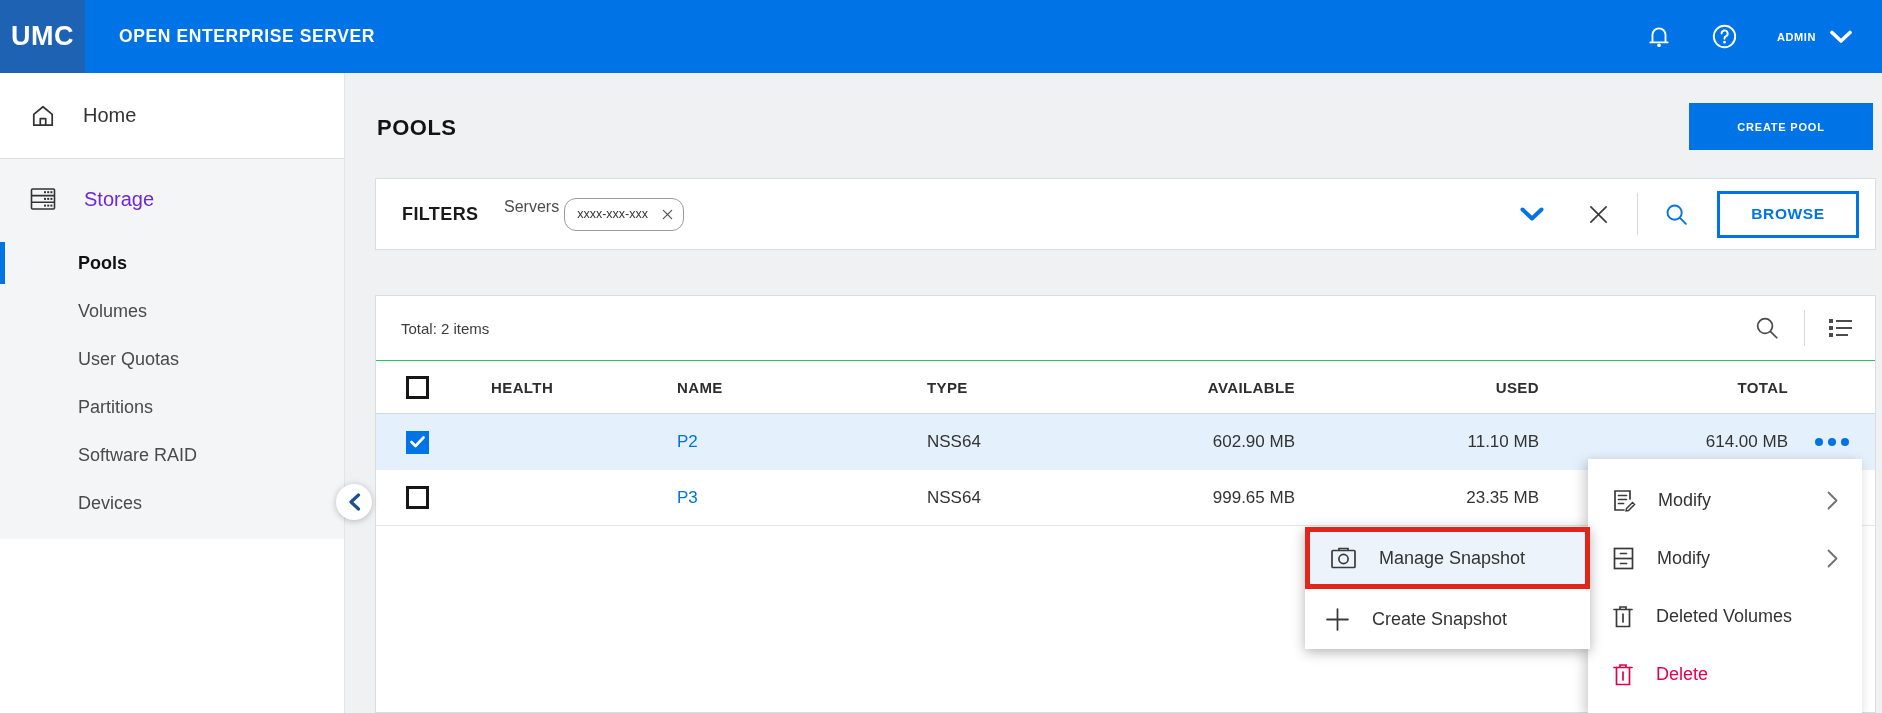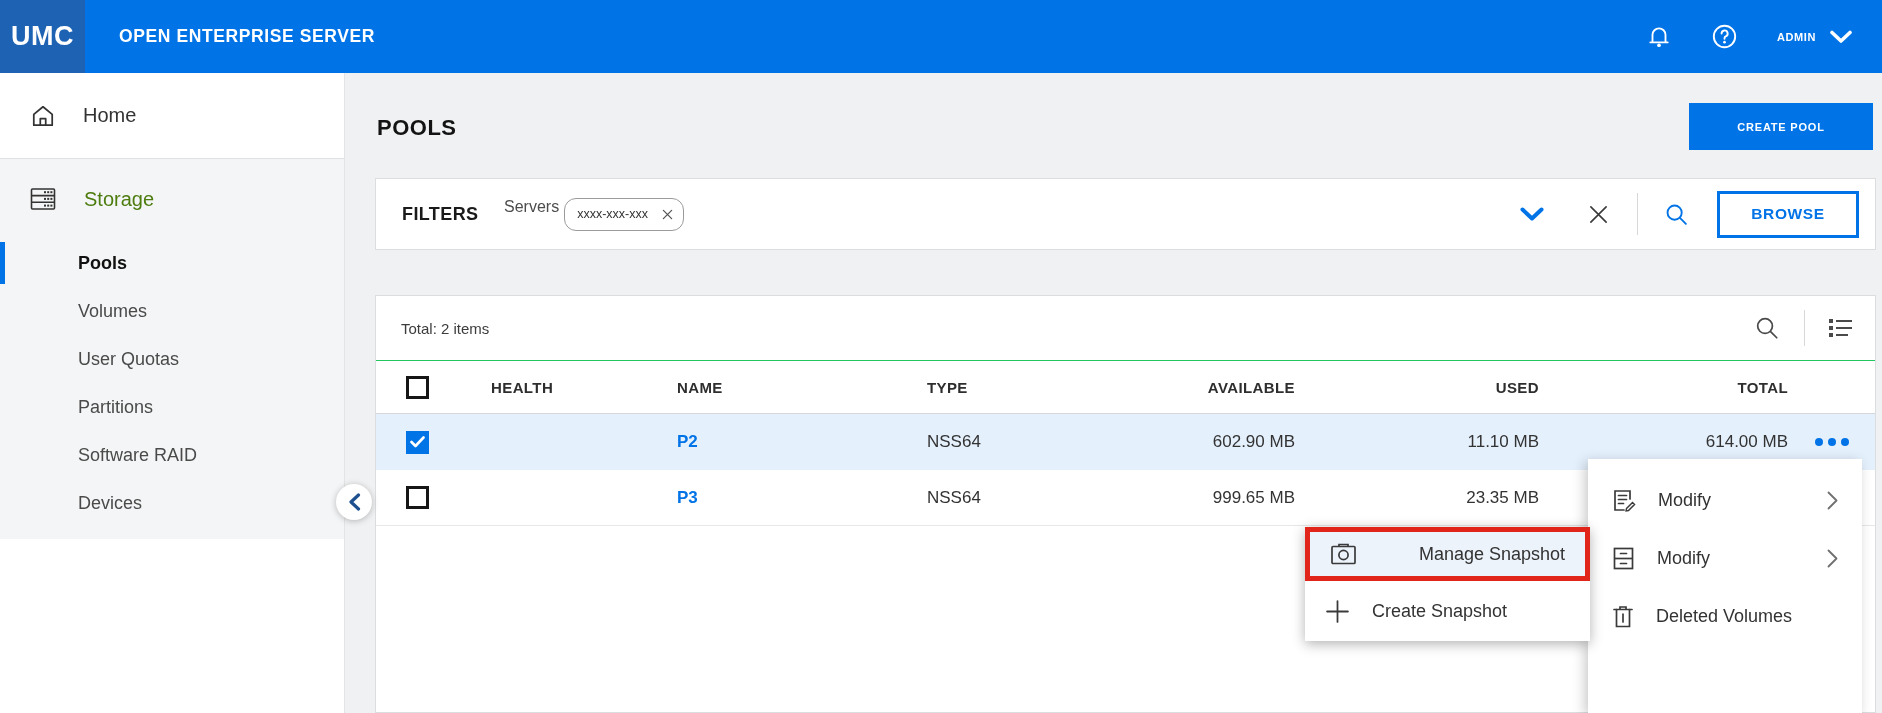--- a/index.html
+++ b/index.html
@@ -12,21 +12,21 @@
   .logo-box { width:85px; height:73px; background:#1e62b4; color:#fff; font-size:27px; font-weight:bold; display:flex; align-items:center; justify-content:center; letter-spacing:.5px; }
   .product-title { color:#fff; font-size:17.5px; font-weight:bold; letter-spacing:.6px; margin-left:34px; }
   .topbar-right { margin-left:auto; display:flex; align-items:center; gap:38px; padding-right:30px; }
   .tb-icon { width:28px; height:28px; color:#fff; display:flex; align-items:center; justify-content:center; cursor:pointer; }
   .admin { display:flex; align-items:center; gap:14px; color:#fff; font-weight:bold; font-size:11px; letter-spacing:.6px; cursor:pointer; }
 
   
   .sidebar { position:absolute; left:0; top:73px; width:345px; height:688px; background:#fff; z-index:6; border-right:1px solid #e3e4e5; }
   .side-home { height:86px; display:flex; align-items:center; gap:27px; padding-left:30px; border-bottom:1px solid #e0e1e2; font-size:20px; color:#333; cursor:pointer; background:#fff; }
   .side-storage-section { background:#f4f5f6; padding-bottom:12px; }
-  .side-storage { height:80px; display:flex; align-items:center; gap:27px; padding-left:29px; font-size:20px; color:#4d7c0f; cursor:pointer; }
+  .side-storage { height:80px; display:flex; align-items:center; gap:27px; padding-left:29px; font-size:20px; color:#6d28d9; cursor:pointer; }
   .side-sub { position:relative; height:48px; display:flex; align-items:center; padding-left:78px; font-size:18px; color:#4a4a4a; cursor:pointer; }
   .side-sub.active { font-weight:bold; color:#111; }
   .side-sub.active::before { content:""; position:absolute; left:0; top:3px; bottom:3px; width:5px; background:#0073e7; }
   .collapse-handle { position:absolute; left:336px; top:484px; width:36px; height:36px; background:#fff; border-radius:50%; box-shadow:0 1px 6px rgba(0,0,0,.25); display:flex; align-items:center; justify-content:center; z-index:7; cursor:pointer; }
 
   
   .main { position:absolute; left:346px; top:73px; width:1536px; height:640px; background:#f0f1f2; }
   .page-title { position:absolute; left:31px; top:42px; font-size:22px; font-weight:800; letter-spacing:.5px; color:#131313; }
   .create-pool-btn { position:absolute; left:1343px; top:30px; width:184px; height:47px; background:#0073e7; color:#fff; border:none; font-family:inherit; font-size:11px; font-weight:bold; letter-spacing:.8px; cursor:pointer; }
 
@@ -56,29 +56,29 @@
   .trow { display:grid; grid-template-columns:90px 186px 250px 280px 113px 244px 249px 1fr; align-items:center; }
   .thead { height:54px; border-top:1px solid #22c55e; border-bottom:1px solid #d6d7d9; font-size:15px; font-weight:bold; color:#2e2e2e; letter-spacing:.4px; }
   .tbody-row { height:56px; font-size:17px; color:#333; border-bottom:1px solid #e6e7e8; }
   .tbody-row.selected { background:#e4f0fc; border-bottom:none; }
   .c-check { padding-left:30px; }
   .c-left { padding-left:25px; }
   .c-right { text-align:right; }
   .checkbox { width:23px; height:23px; border:3px solid #161616; background:#fff; display:flex; align-items:center; justify-content:center; cursor:pointer; }
   .checkbox.checked { border:none; background:#0073e7; color:#fff; }
   .health-dot { width:15px; height:15px; border-radius:50%; background:#22a24a; margin-left:36px; }
-  .pool-link { color:#0073e7; cursor:pointer; text-decoration:none; font-size:17px;font-weight:bold; }
+  .pool-link { color:#0073e7; cursor:pointer; text-decoration:none; font-size:17px; }
   .dots-btn { display:flex; gap:5px; justify-content:center; cursor:pointer; padding:6px 0; }
   .dots-btn i { width:8px; height:8px; border-radius:50%; background:#0073e7; }
 
   
   .snapshot-menu { position:absolute; left:1305px; top:527px; width:285px; background:#fff; box-shadow:0 3px 12px rgba(0,0,0,.3); z-index:15; }
   .snap-item { height:60px; display:flex; align-items:center; gap:22px; padding:0 20px; font-size:18px; color:#333; cursor:pointer; background:#fff; }
   .snap-item .mi-icon { color:#3a3a3a; display:flex; }
-  .snap-item.highlighted { border:5px solid #e1251b; background:#edf3fb; height:54px;justify-content:space-between; }
+  .snap-item.highlighted { border:5px solid #e1251b; background:#edf3fb; height:62px; }
 
   
   .row-menu { position:absolute; left:1588px; top:459px; width:274px; height:254px; background:#fff; box-shadow:-3px 3px 12px rgba(0,0,0,.22); z-index:14; padding-top:12px; }
   .menu-item { height:58px; display:flex; align-items:center; gap:22px; padding:0 24px; font-size:18px; color:#333; cursor:pointer; }
   .menu-item .mi-icon { color:#3a3a3a; display:flex; }
   .menu-item .chev { margin-left:auto; color:#6f6f6f; display:flex; }
   .menu-item.danger, .menu-item.danger .mi-icon { color:#e5004c; }
 
   svg { display:block; }
 </style>
@@ -333,15 +333,25 @@
     <div class="menu-item">
       <span class="mi-icon">
         <svg width="22" height="25" viewBox="0 0 22 25" fill="none" stroke="currentColor" stroke-width="1.7" stroke-linecap="round">
           <path d="M2 5.5 h18 M8 5.5 V3 h6 v2.5"></path>
           <path d="M4.5 5.5 V22.5 h13 V5.5"></path>
           <path d="M11 10 v8"></path>
         </svg>
       </span>
       <span>Deleted Volumes</span>
     </div>
+    <div class="menu-item danger">
+      <span class="mi-icon">
+        <svg width="22" height="25" viewBox="0 0 22 25" fill="none" stroke="currentColor" stroke-width="1.7" stroke-linecap="round">
+          <path d="M2 5.5 h18 M8 5.5 V3 h6 v2.5"></path>
+          <path d="M4.5 5.5 V22.5 h13 V5.5"></path>
+          <path d="M11 10 v8"></path>
+        </svg>
+      </span>
+      <span>Delete</span>
+    </div>
   </div>
 
 </div>
 
 </body></html>

